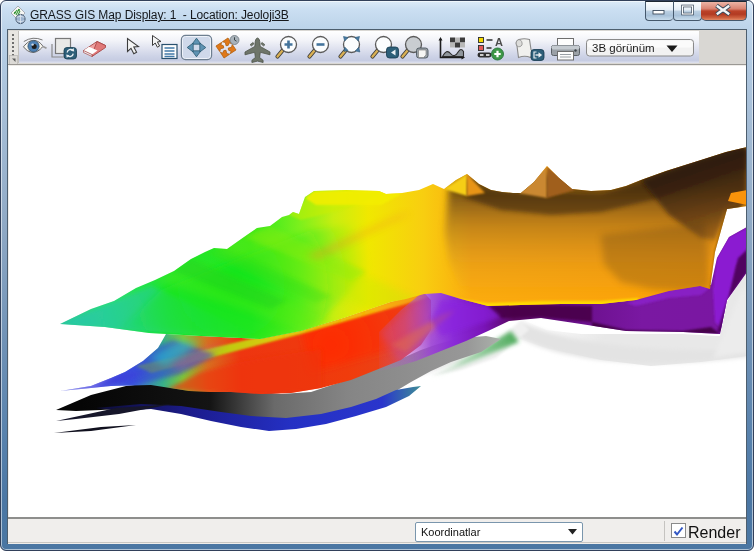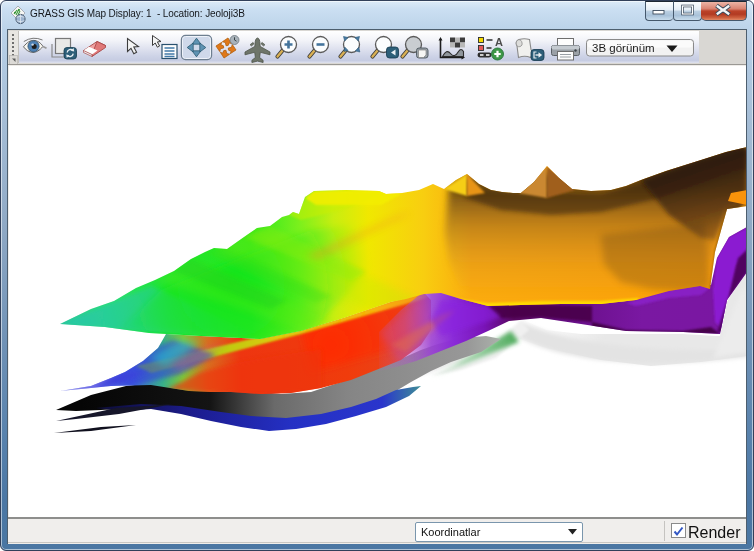--- a/index.html
+++ b/index.html
@@ -1,20 +1,20 @@
 <!DOCTYPE html>
 <html><head>
 <meta charset="utf-8">
 <style>
   html,body{margin:0;padding:0;}
   body{width:754px;height:551px;overflow:hidden;font-family:"Liberation Sans",sans-serif;background:#fff;position:relative;}
   .frame{position:absolute;left:0;top:0;width:752px;height:549px;border:1px solid #32405a;border-radius:6px 6px 6px 6px;
     background:linear-gradient(180deg,#dcebf8 0px,#cbdff2 8px,#bdd4ea 26px,#b2cae2 60px,#a5bdd6 120px,#8ea8c4 230px,#7092b6 340px,#5781ac 440px,#4b77a4 500px,#4a76a2 551px);
     box-shadow:inset 0 0 0 1px rgba(255,255,255,0.55);}
-  .titletext{position:absolute;left:30px;top:8px;font-size:10px;color:#15181c;letter-spacing:-0.1px;}
+  .titletext{position:absolute;left:30px;top:8px;font-size:12px;color:#15181c;letter-spacing:-0.1px;text-decoration:underline;}
   
   .wbtn{position:absolute;top:1px;height:18px;border:1px solid #45586c;border-top:1px solid #1d2732;}
   .wb-min{left:645px;width:27px;border-radius:0 0 4px 4px;border-right:none;
     background:linear-gradient(180deg,#fbfdfe 0%,#e4edf5 45%,#bcd0e2 50%,#a9c2d9 75%,#c8dcec 100%);}
   .wb-max{left:673px;width:27px;border-radius:0 0 4px 4px;
     background:linear-gradient(180deg,#fbfdfe 0%,#e4edf5 45%,#bcd0e2 50%,#a9c2d9 75%,#c8dcec 100%);}
   .wb-close{left:701px;width:45px;border-radius:0 0 5px 5px;border-left:none;
     background:linear-gradient(180deg,#ecb4a6 0%,#d98271 38%,#bc4228 50%,#b23a22 68%,#cf6240 88%,#e08a68 100%);}
   .glyph{position:absolute;}
   

